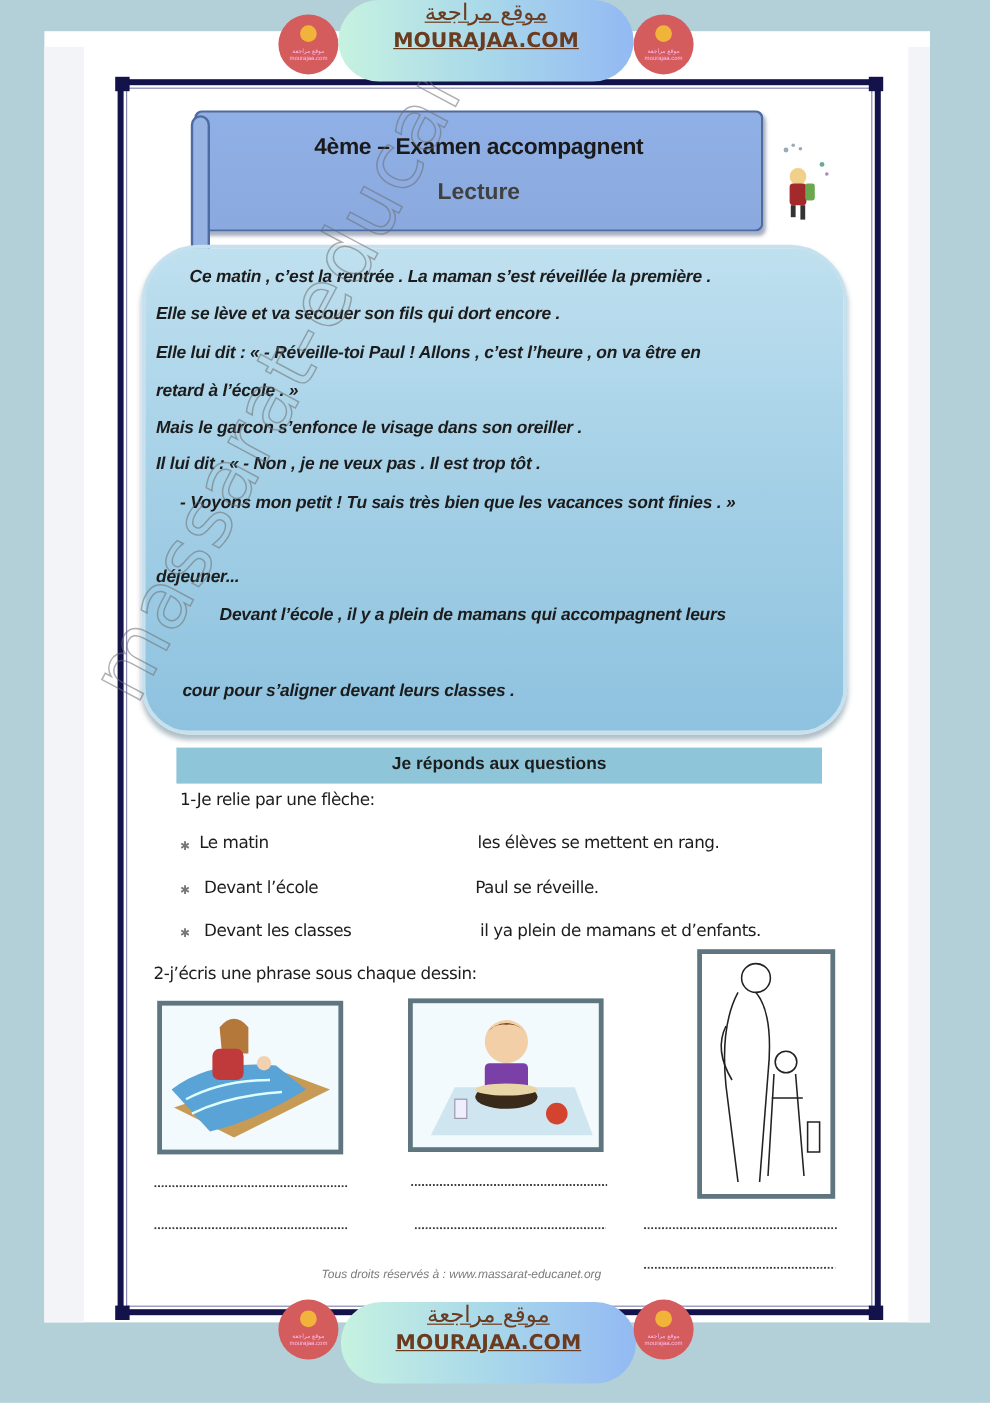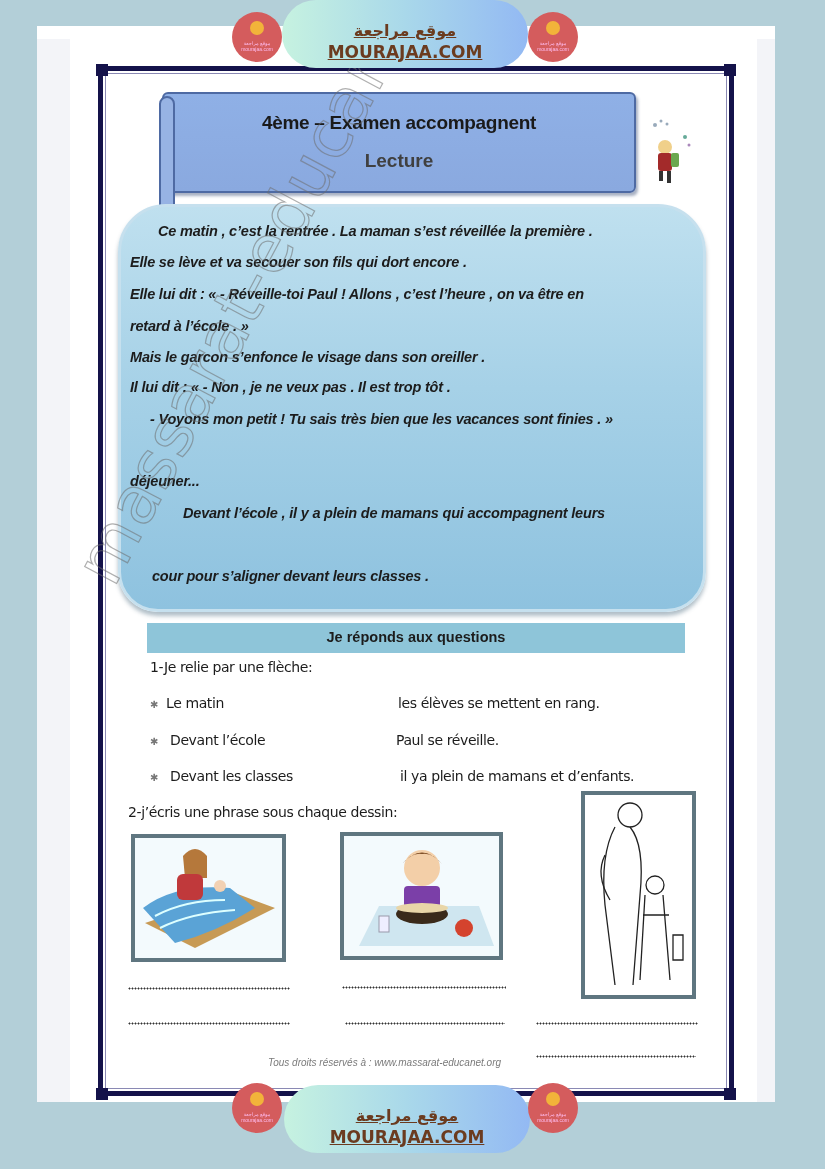--- a/index.html
+++ b/index.html
@@ -86,21 +86,21 @@
     position: absolute; left: 268px; top: 1057px; font-size: 10px; font-style: italic;
     color: #7a7a7a; white-space: nowrap;
   }
 
   
   .pill {
     position: absolute; width: 246px; height: 68px; border-radius: 34px;
     background: linear-gradient(90deg, #c6f2e0 0%, #a9d8ea 50%, #93b9f3 100%);
     text-align: center;
   }
-  .pill .ar { display:block; font-family: "DejaVu Sans", sans-serif; font-weight: bold; font-size: 16px; color: #6b3b1f; text-decoration: underline; margin-top: 21px; }
+  .pill .ar { display:block; font-family: "DejaVu Sans", sans-serif; font-weight: normal; font-size: 19px; color: #6b3b1f; text-decoration: underline; margin-top: 0; }
   .pill .en { display:block; font-family: "DejaVu Sans", sans-serif; font-weight: bold; font-size: 17px; color: #6b3b1f; text-decoration: underline; margin-top: 2px; }
   .badge {
     position: absolute; width: 50px; height: 50px; border-radius: 50%;
     background: #d45c5d; text-align: center;
   }
   .badge .dot { position: absolute; left: 18px; top: 9px; width: 14px; height: 14px; border-radius: 50%; background: #f2b33a; }
   .badge .lbl { position: absolute; left: 0; top: 28px; width: 50px; font-size: 5px; color: #fbe; line-height: 6px; }
 </style>
 </head>
 <body>

